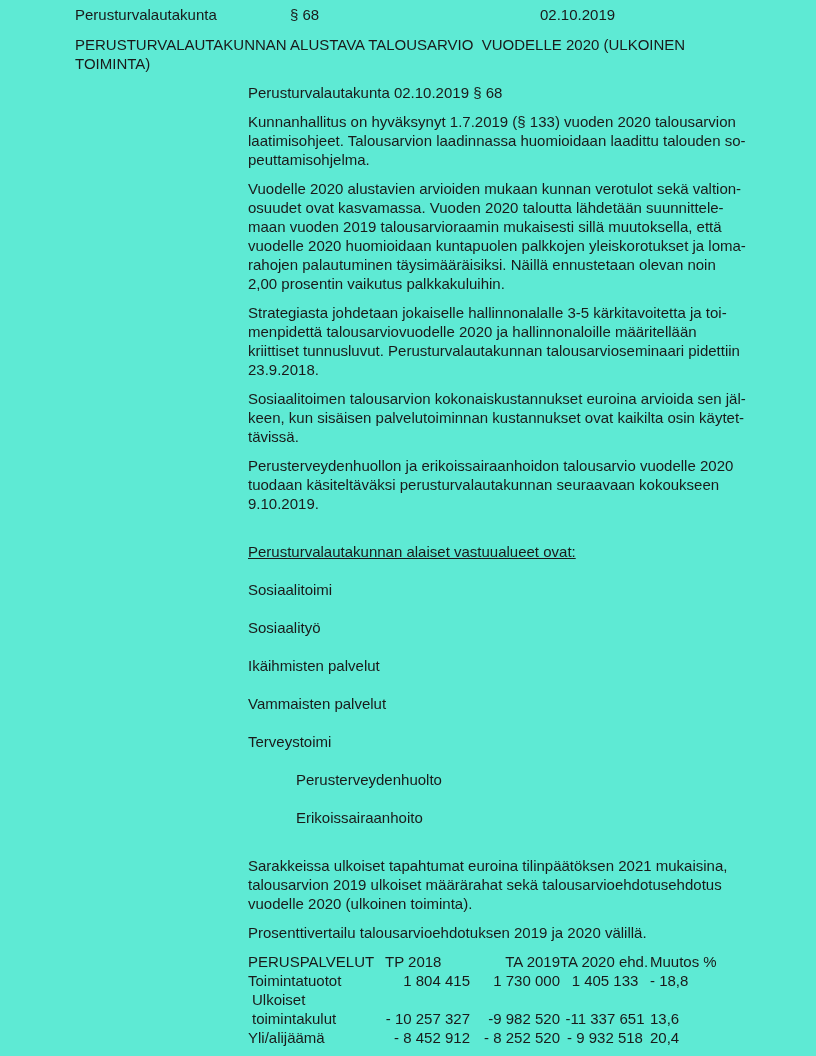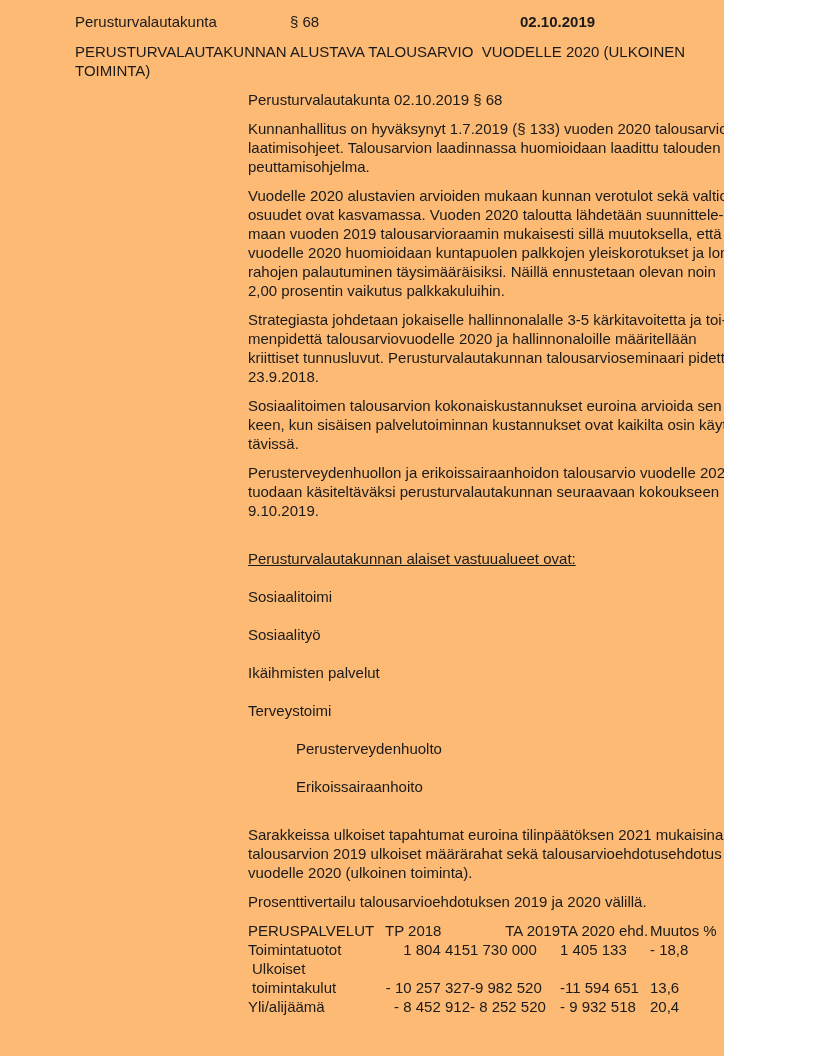--- a/index.html
+++ b/index.html
@@ -2,43 +2,43 @@
 <html><head>
 <meta charset="utf-8">
 <style>
   html, body {
     margin: 0;
     padding: 0;
     background: #ffffff;
   }
   .page {
     position: relative;
-    width: 724px;
+    width: 816px;
     height: 1056px;
-    background: #fdba74;
+    background: #5eead4;
     color: #1a1a1a;
     font-family: "Liberation Sans", sans-serif;
     font-size: 15px;
     line-height: 19px;
     overflow: hidden;
     box-sizing: border-box;
-    padding-top: 12px;
+    padding-top: 5px;
   }
   .doc-header {
     position: relative;
     height: 19px;
   }
   .doc-header span {
     position: absolute;
     top: 0;
     white-space: nowrap;
   }
   .hdr-committee { left: 75px; }
   .hdr-section   { left: 290px; }
-  .hdr-date      { left: 520px; font-weight: bold; }
+  .hdr-date      { left: 540px; }
 
   .doc-title {
     margin: 11px 0 0 75px;
     width: 700px;
     white-space: pre-line;
   }
 
   .content {
     margin-left: 248px;
     width: 545px;
@@ -73,23 +73,23 @@
   .col-tp     { width: 85px; }
   .col-ta19   { width: 90px; }
   .col-ta20   { width: 90px; }
   .col-muutos { width: 80px; }
 
   th.c1, td.c1 { text-align: left; }
   td.c1.ind    { padding-left: 4px; }
   th.c2 { text-align: left; padding-left: 5px; }
   td.c2 { text-align: right; padding-right: 2px; }
   th.c3 { text-align: right; padding-left: 10px; }
-  td.c3 { padding-right: 5px; }
+  td.c3 { text-align: right; padding-right: 5px; }
   th.c4 { text-align: left; padding-left: 5px; }
-  td.c4 { text-align: left; padding-right: 4px; margin-top: 44px; }
+  td.c4 { text-align: center; padding-right: 4px; margin-top: 44px; }
   th.c5 { text-align: left; padding-left: 5px; }
   td.c5 { text-align: left; padding-left: 5px; }
 </style>
 </head>
 <body>
 
 <div class="page">
 
   <header class="doc-header">
     <span class="hdr-committee">Perusturvalautakunta</span>
@@ -122,20 +122,21 @@
 tävissä.</p>
     <p class="block">Perusterveydenhuollon ja erikoissairaanhoidon talousarvio vuodelle 2020
 tuodaan käsiteltäväksi perusturvalautakunnan seuraavaan kokoukseen
 9.10.2019.</p>
 
     <div class="block areas">
       <div class="underlined">Perusturvalautakunnan alaiset vastuualueet ovat:</div>
       <div class="area">Sosiaalitoimi</div>
       <div class="area">Sosiaalityö</div>
       <div class="area">Ikäihmisten palvelut</div>
+      <div class="area">Vammaisten palvelut</div>
       <div class="area">Terveystoimi</div>
       <div class="area sub">Perusterveydenhuolto</div>
       <div class="area sub">Erikoissairaanhoito</div>
     </div>
 
     <p class="block">Sarakkeissa ulkoiset tapahtumat euroina tilinpäätöksen 2021 mukaisina,
 talousarvion 2019 ulkoiset määrärahat sekä talousarvioehdotusehdotus
 vuodelle 2020 (ulkoinen toiminta).</p>
     <p class="block">Prosenttivertailu talousarvioehdotuksen 2019 ja 2020 välillä.</p>
 
@@ -164,21 +165,21 @@
           <td class="c1 ind">Ulkoiset</td>
           <td class="c2"></td>
           <td class="c3"></td>
           <td class="c4"></td>
           <td class="c5"></td>
         </tr>
         <tr>
           <td class="c1 ind">toimintakulut</td>
           <td class="c2">- 10 257 327</td>
           <td class="c3">-9 982 520</td>
-          <td class="c4">-11 594 651</td>
+          <td class="c4">-11 337 651</td>
           <td class="c5">13,6</td>
         </tr>
         <tr>
           <td class="c1">Yli/alijäämä</td>
           <td class="c2">- 8 452 912</td>
           <td class="c3">- 8 252 520</td>
           <td class="c4">- 9 932 518</td>
           <td class="c5">20,4</td>
         </tr>
       </tbody>

